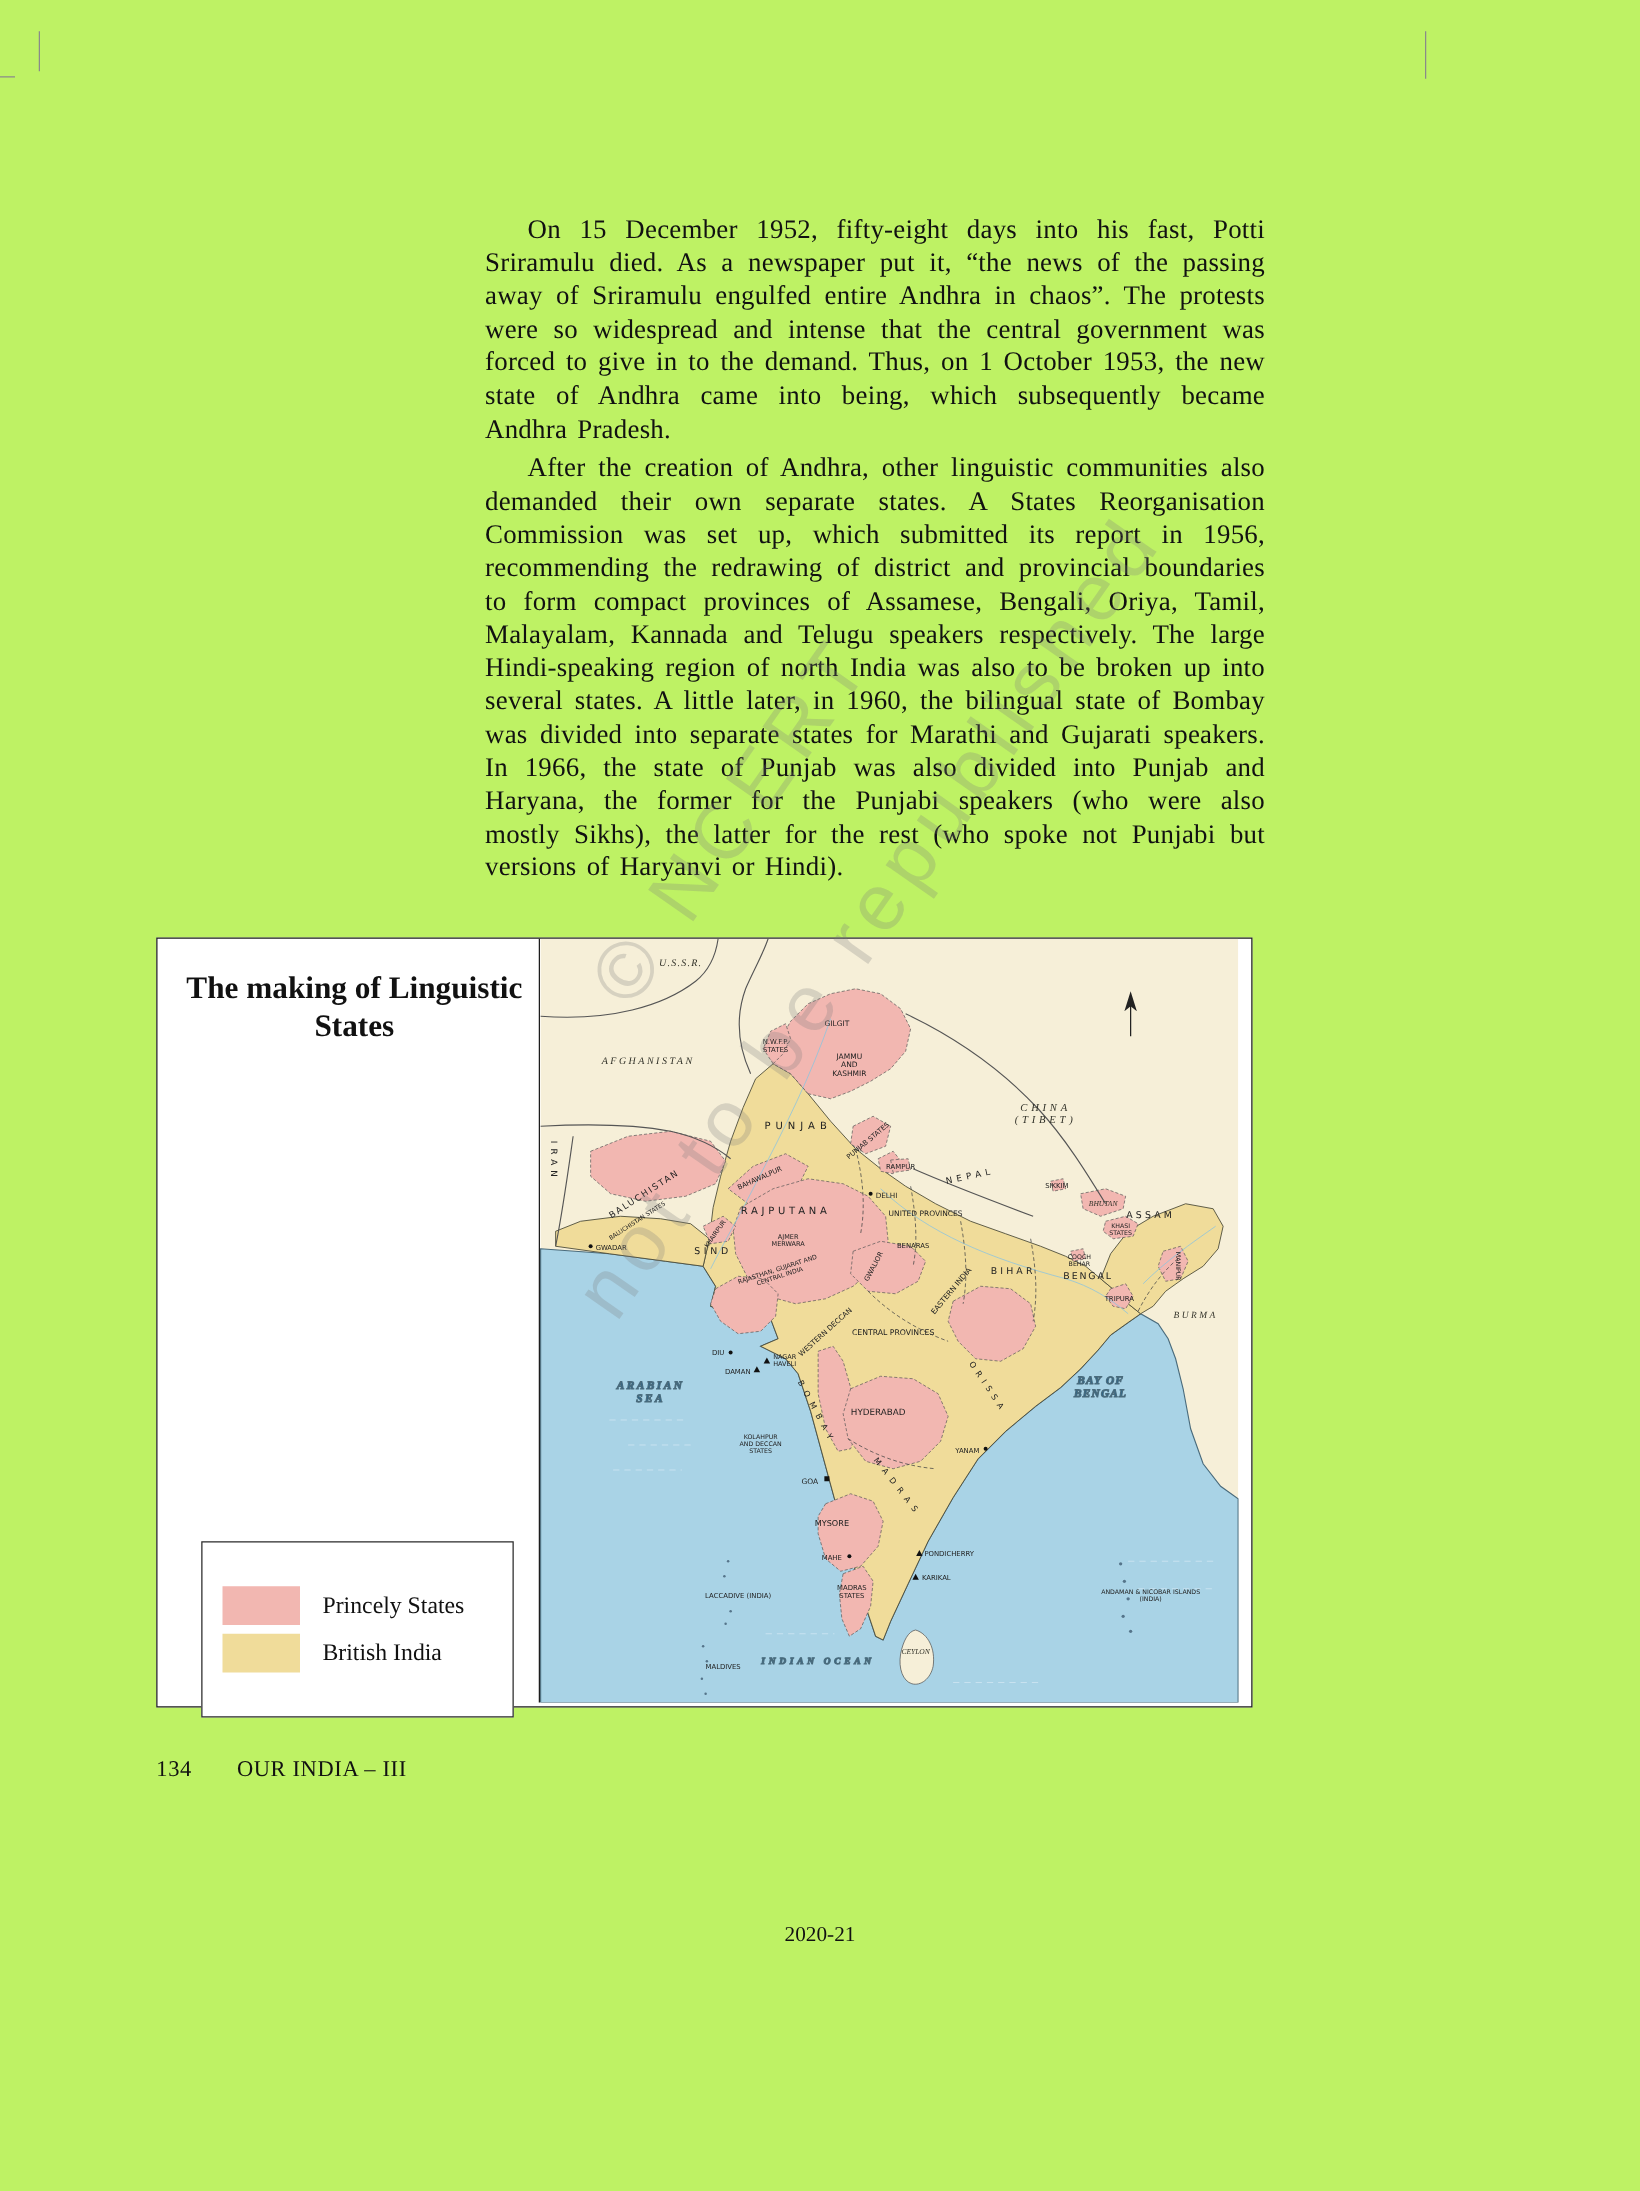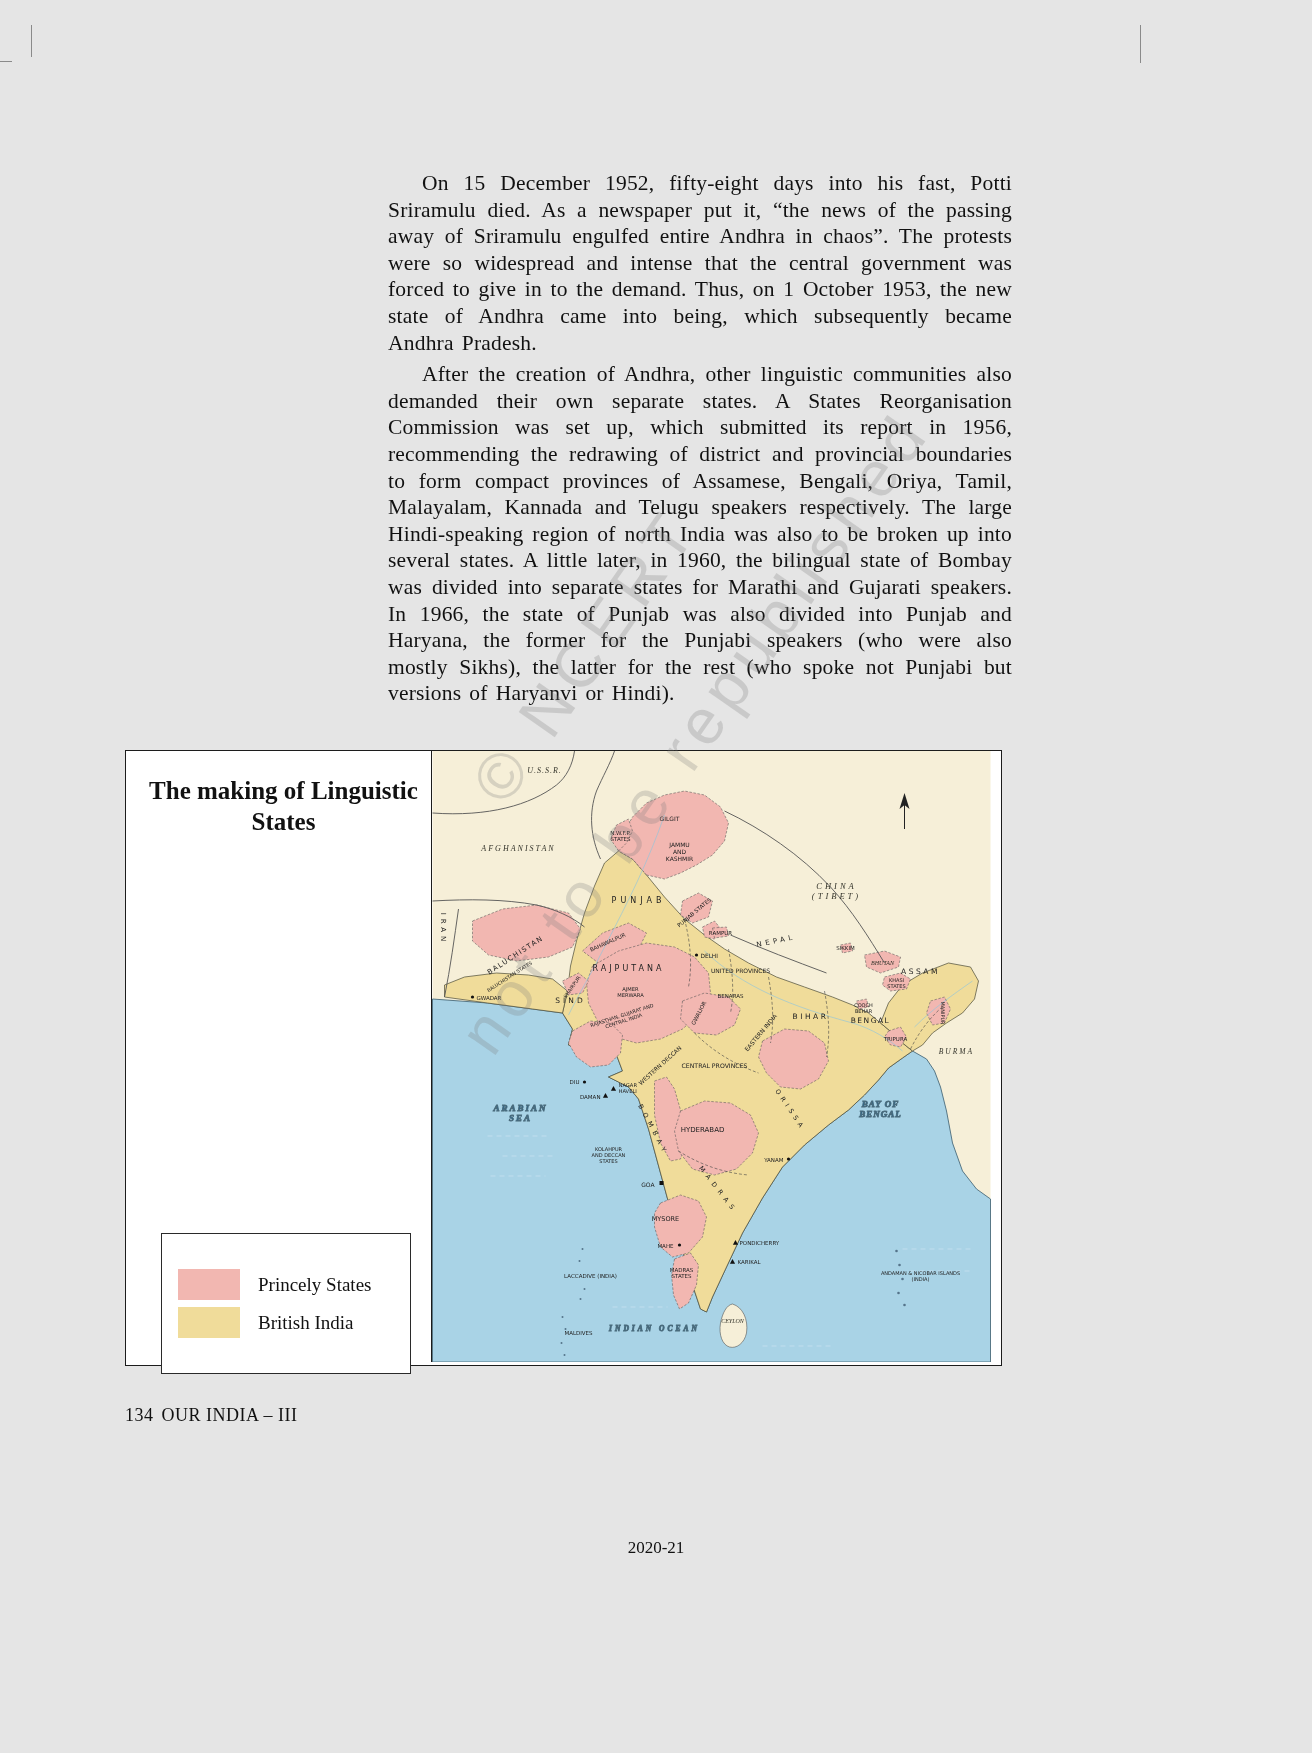--- a/index.html
+++ b/index.html
@@ -1,17 +1,17 @@
 <!DOCTYPE html>
 <html style="--sea: #a9d3e6; --british: #f0dc9a; --princely: #f2b7b1; --outside: #f6efd8; --sealabel: #23648e;"><head>
 <meta charset="utf-8">
 <style>
   html,body{margin:0;padding:0;background:#ffffff;}
   .page{
-    position:relative;width:1312px;height:1753px;background:#e5e5e5;
+    position:relative;width:1312px;height:1753px;background:#bef264;
     font-family:"Liberation Serif",serif;color:#111;overflow:hidden;
   }
   
   .crop{position:absolute;background:#8a8a8a;}
   .crop-v1{left:31px;top:25px;width:1px;height:32px;}
   .crop-v2{left:1140px;top:25px;width:1px;height:38px;}
   .crop-h1{left:0;top:61px;width:12px;height:1px;}
 
   
   .text-block{position:absolute;left:388px;top:170px;width:624px;}
@@ -49,21 +49,21 @@
   .seatex{stroke:#c8e2f0;stroke-width:0.8;stroke-dasharray:5 4;fill:none;}
   .island{fill:var(--outside);stroke:#555;stroke-width:0.6;}
   .isldot{fill:#55748a;}
   .ml{font-family:"DejaVu Sans",sans-serif;fill:#222;}
   .ml.country{font-family:"Liberation Serif",serif;font-style:italic;fill:#33332a;}
   .ml.sea{font-family:"Liberation Serif",serif;font-style:italic;font-weight:bold;fill:var(--sealabel);}
   .narrow{stroke:#222;stroke-width:1;}
 
   
   .footer{position:absolute;left:125px;top:1405px;font-size:18px;letter-spacing:0.5px;}
-  .footer .pgnum{margin-right:8px;}
+  .footer .pgnum{margin-right:36px;}
   .bottom-center{position:absolute;left:0;top:1538px;width:100%;text-align:center;font-size:17px;}
 
   
   .watermark{
     position:absolute;left:90px;top:560px;width:1100px;text-align:center;
     transform:rotate(-55deg);color:rgba(125,125,125,0.26);
     font-family:"Liberation Sans",sans-serif;font-size:64px;letter-spacing:8px;
     line-height:2.1;pointer-events:none;white-space:nowrap;z-index:6;
   }
 </style>

